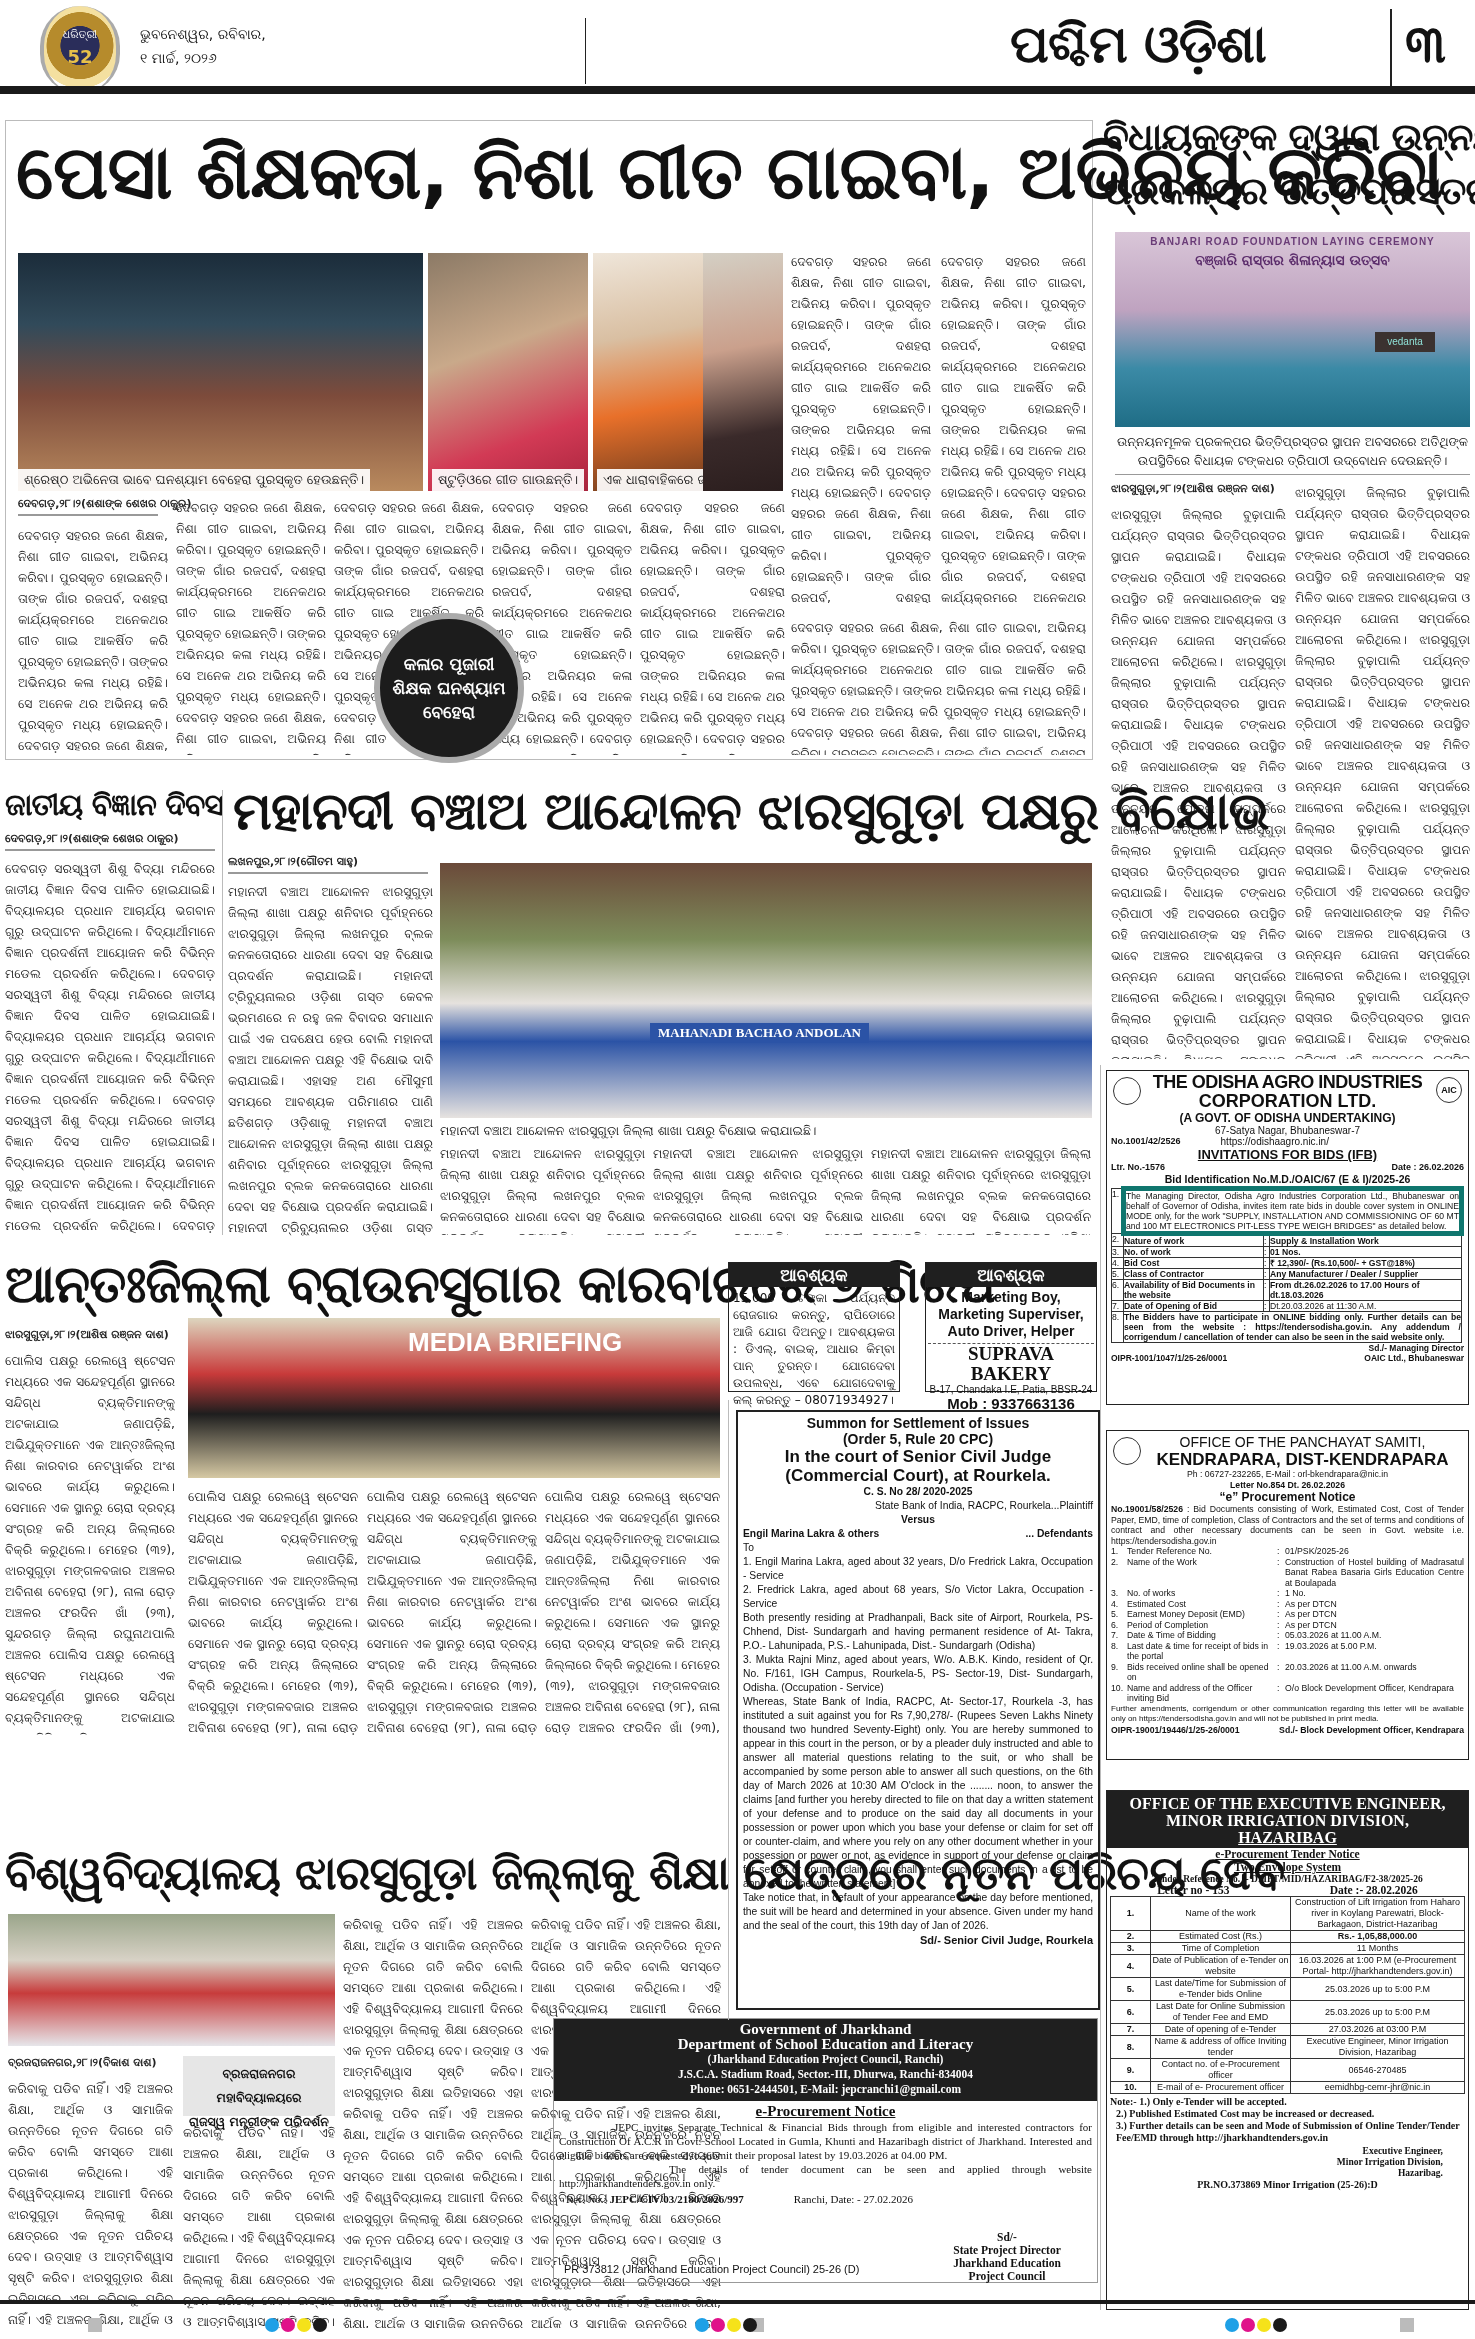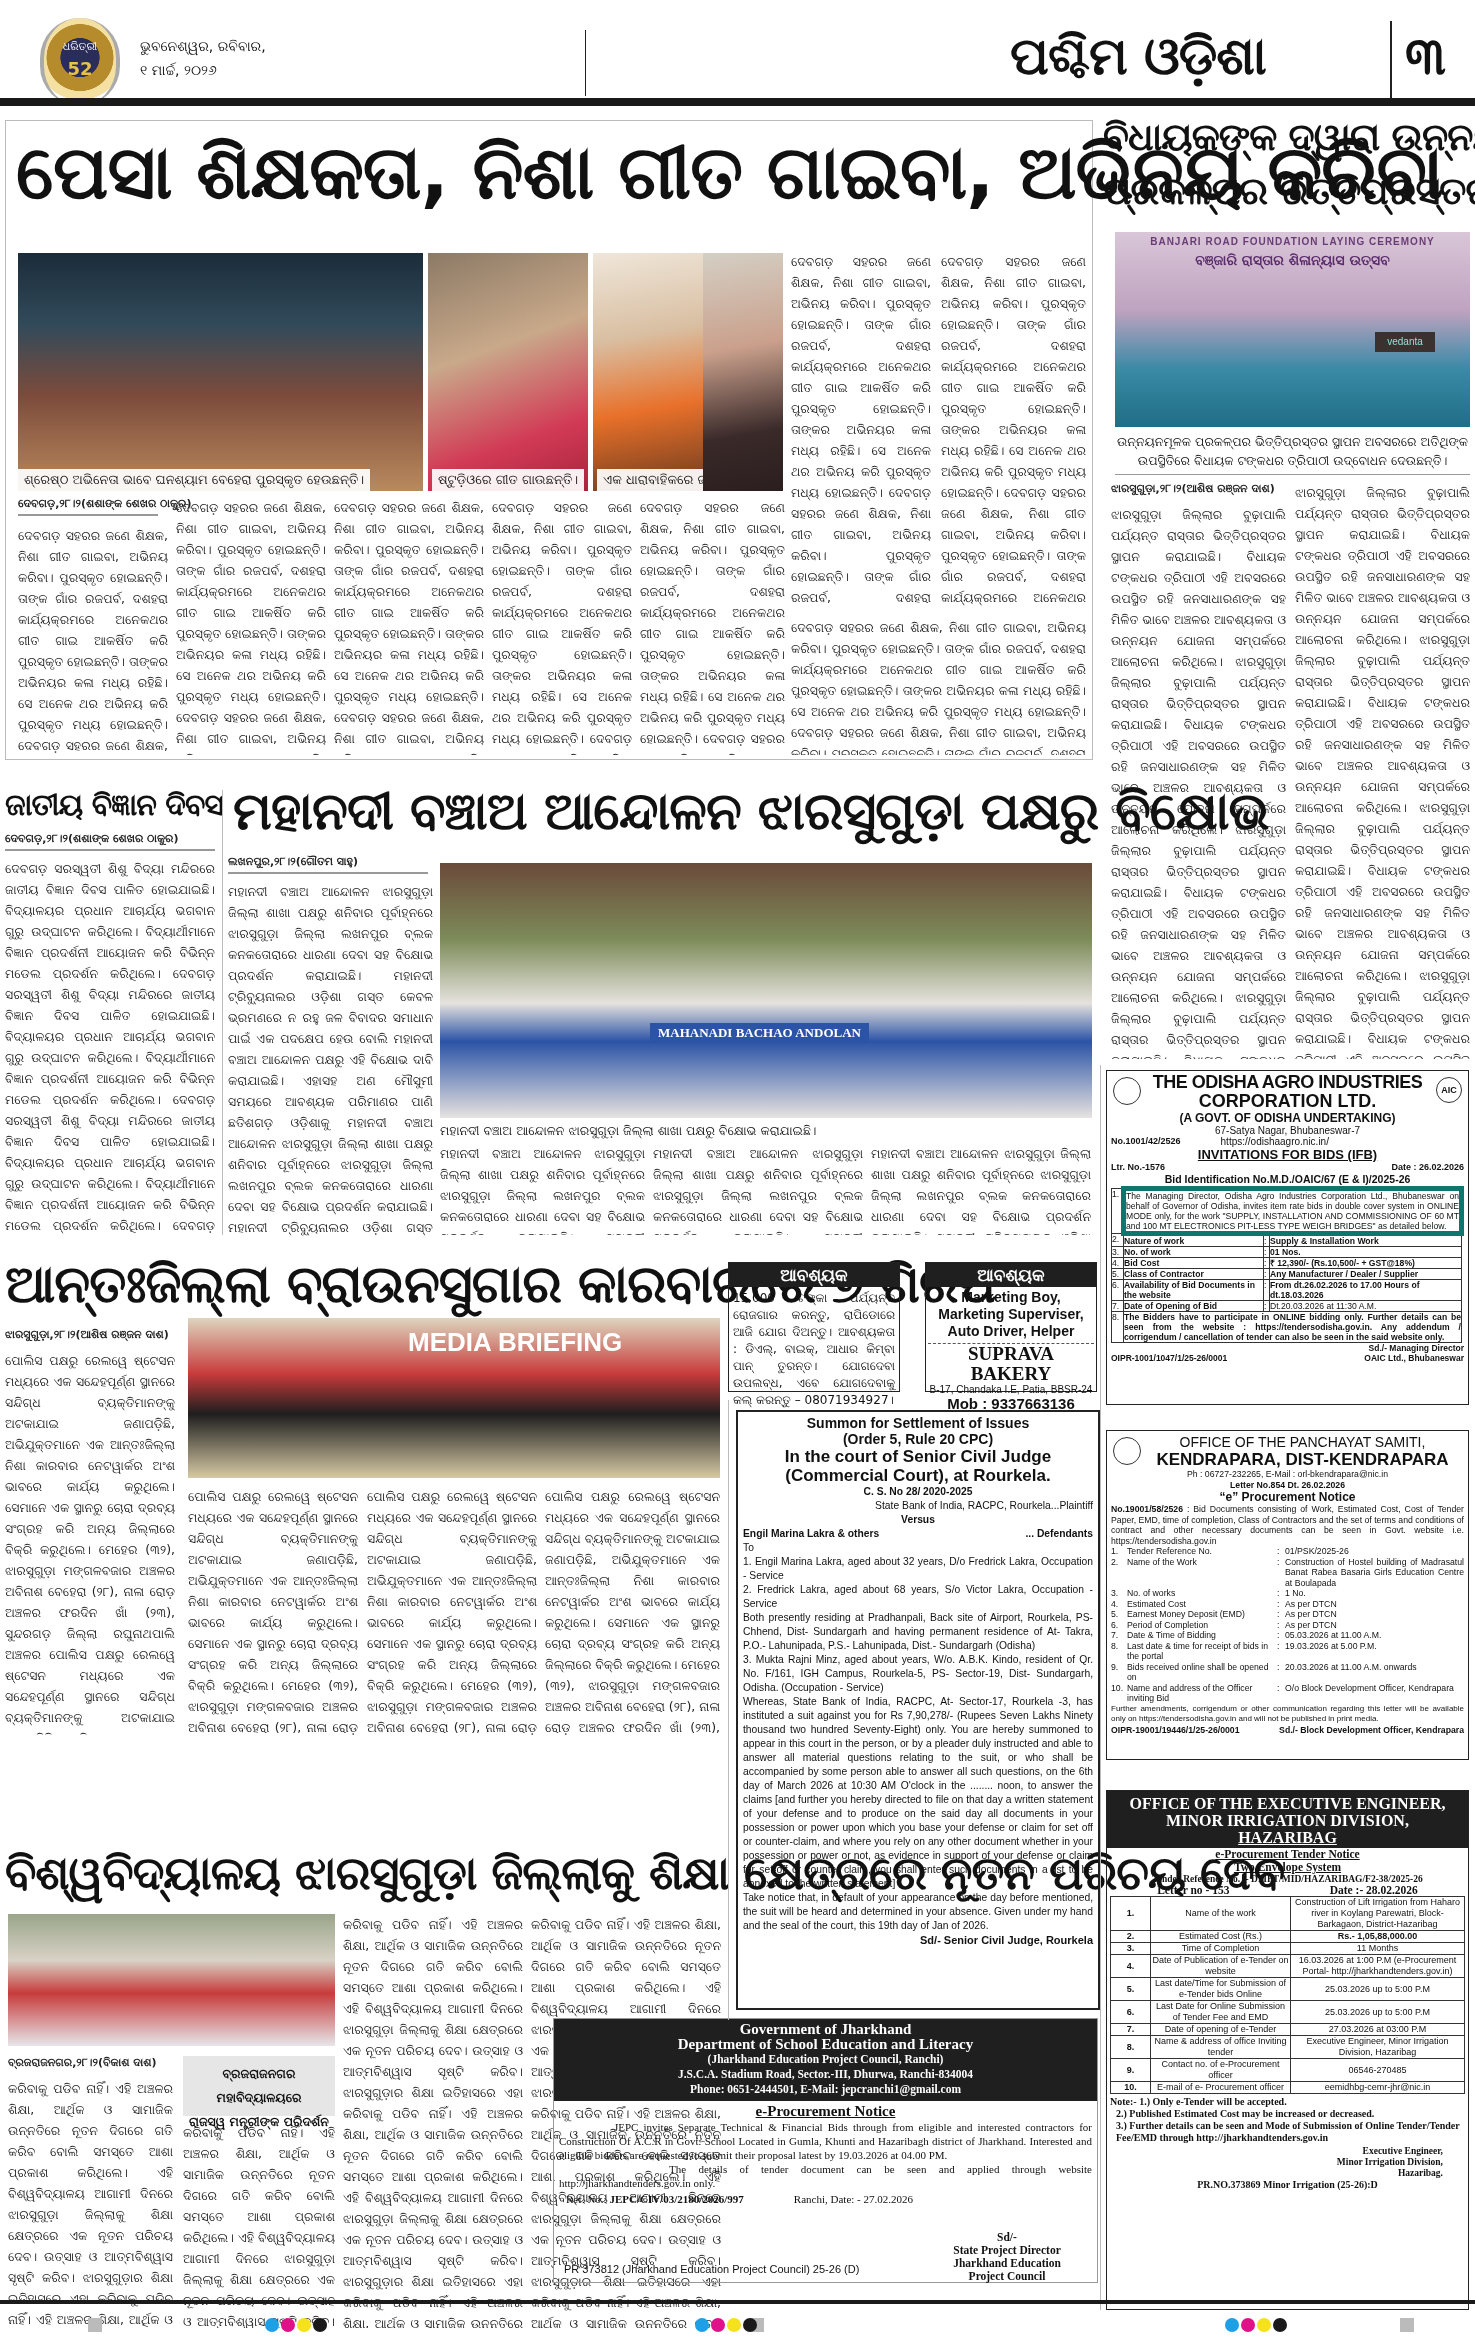--- a/index.html
+++ b/index.html
@@ -2,21 +2,21 @@
 <html><head>
 <meta charset="utf-8">
 <style>
 *{box-sizing:border-box;margin:0;padding:0}
 html,body{width:1475px;height:2339px;background:#fff;overflow:hidden}
 body{position:relative;font-family:"DejaVu Sans",sans-serif;color:#111}
 .abs{position:absolute}
 .lib{font-family:"Liberation Sans",sans-serif}
 .libserif{font-family:"Liberation Serif",serif}
 
-#masthead{left:0;top:16px;width:1322px;height:95px}
+#masthead{left:0;top:4px;width:1322px;height:95px}
 #logo{left:40px;top:2px;width:80px;height:88px;border-radius:40px;background:radial-gradient(circle at 50% 45%,#2a2d5a 0 32%,#b68b2c 33% 55%,#f4e0a0 56% 70%,#fff 71%);border-left:4px solid #aaa;border-right:4px solid #aaa}
 #logo .yrs{position:absolute;left:0;width:100%;top:40px;text-align:center;font-weight:bold;color:#e8c14a;font-size:18px}
 #logo .tag{position:absolute;left:0;width:100%;top:22px;text-align:center;color:#fff;font-size:11px}
 #dateline{left:135px;top:22px;font-size:14px;line-height:24px}
 #date-sep{left:128px;top:14px;width:1px;height:66px;background:#222}
 #section-title{left:1010px;top:10px;font-size:52px;font-weight:bold;letter-spacing:-1px}
 #page-num{left:1405px;top:10px;font-size:52px;font-weight:bold}
 #pn-sep{left:1390px;top:5px;width:2px;height:80px;background:#222}
 #rule{left:0;top:82px;width:1475px;height:8px;background:#1a1a1a}
 
@@ -80,20 +80,25 @@
 
   <div class="abs" style="left:12px;top:376px;width:140px">
     <div class="byline" style="font-size:11px;white-space:nowrap">ଦେବଗଡ଼,୨୮।୨(ଶଶାଙ୍କ ଶେଖର ଠାକୁର)</div>
   </div>
   <div class="abs col" style="left:12px;top:404px;width:150px;height:230px">ଦେବଗଡ଼ ସହରର ଜଣେ ଶିକ୍ଷକ, ନିଶା ଗୀତ ଗାଇବା, ଅଭିନୟ କରିବା। ପୁରସ୍କୃତ ହୋଇଛନ୍ତି। ତାଙ୍କ ଗାଁର ରଜପର୍ବ, ଦଶହରା କାର୍ଯ୍ୟକ୍ରମରେ ଅନେକଥର ଗୀତ ଗାଇ ଆକର୍ଷିତ କରି ପୁରସ୍କୃତ ହୋଇଛନ୍ତି। ତାଙ୍କର ଅଭିନୟର କଳା ମଧ୍ୟ ରହିଛି। ସେ ଅନେକ ଥର ଅଭିନୟ କରି ପୁରସ୍କୃତ ମଧ୍ୟ ହୋଇଛନ୍ତି। ଦେବଗଡ଼ ସହରର ଜଣେ ଶିକ୍ଷକ, ନିଶା ଗୀତ ଗାଇବା, ଅଭିନୟ କରିବା। ପୁରସ୍କୃତ ହୋଇଛନ୍ତି। ତାଙ୍କ ଗାଁର ରଜପର୍ବ, ଦଶହରା କାର୍ଯ୍ୟକ୍ରମରେ ଅନେକଥର ଗୀତ ଗାଇ ଆକର୍ଷିତ କରି ପୁରସ୍କୃତ ହୋଇଛନ୍ତି। ତାଙ୍କର ଅଭିନୟର କଳା ମଧ୍ୟ ରହିଛି। ସେ ଅନେକ ଥର ଅଭିନୟ କରି ପୁରସ୍କୃତ ମଧ୍ୟ ହୋଇଛନ୍ତି। ଦେବଗଡ଼ ସହରର ଜଣେ ଶିକ୍ଷକ, ନିଶା ଗୀତ ଗାଇବା, ଅଭିନୟ କରିବା। ପୁରସ୍କୃତ ହୋଇଛନ୍ତି। ତାଙ୍କ ଗାଁର ରଜପର୍ବ, ଦଶହରା କାର୍ଯ୍ୟକ୍ରମରେ ଅନେକଥର ଗୀତ ଗାଇ ଆକର୍ଷିତ କରି ପୁରସ୍କୃତ ହୋଇଛନ୍ତି। ତାଙ୍କର ଅଭିନୟର କଳା ମଧ୍ୟ ରହିଛି। ସେ ଅନେକ ଥର ଅଭିନୟ କରି ପୁରସ୍କୃତ ମଧ୍ୟ ହୋଇଛନ୍ତି। ଦେବଗଡ଼ ସହରର ଜଣେ ଶିକ୍ଷକ, ନିଶା ଗୀତ ଗାଇବା, ଅଭିନୟ କରିବା। ପୁରସ୍କୃତ ହୋଇଛନ୍ତି। ତାଙ୍କ ଗାଁର ରଜପର୍ବ, ଦଶହରା କାର୍ଯ୍ୟକ୍ରମରେ ଅନେକଥର ଗୀତ ଗାଇ ଆକର୍ଷିତ କରି ପୁରସ୍କୃତ ହୋଇଛନ୍ତି। ତାଙ୍କର ଅଭିନୟର କଳା ମଧ୍ୟ ରହିଛି। ସେ ଅନେକ ଥର ଅଭିନୟ କରି ପୁରସ୍କୃତ ମଧ୍ୟ ହୋଇଛନ୍ତି। </div>
   <div class="abs col" style="left:170px;top:376px;width:150px;height:258px">ଦେବଗଡ଼ ସହରର ଜଣେ ଶିକ୍ଷକ, ନିଶା ଗୀତ ଗାଇବା, ଅଭିନୟ କରିବା। ପୁରସ୍କୃତ ହୋଇଛନ୍ତି। ତାଙ୍କ ଗାଁର ରଜପର୍ବ, ଦଶହରା କାର୍ଯ୍ୟକ୍ରମରେ ଅନେକଥର ଗୀତ ଗାଇ ଆକର୍ଷିତ କରି ପୁରସ୍କୃତ ହୋଇଛନ୍ତି। ତାଙ୍କର ଅଭିନୟର କଳା ମଧ୍ୟ ରହିଛି। ସେ ଅନେକ ଥର ଅଭିନୟ କରି ପୁରସ୍କୃତ ମଧ୍ୟ ହୋଇଛନ୍ତି। ଦେବଗଡ଼ ସହରର ଜଣେ ଶିକ୍ଷକ, ନିଶା ଗୀତ ଗାଇବା, ଅଭିନୟ କରିବା। ପୁରସ୍କୃତ ହୋଇଛନ୍ତି। ତାଙ୍କ ଗାଁର ରଜପର୍ବ, ଦଶହରା କାର୍ଯ୍ୟକ୍ରମରେ ଅନେକଥର ଗୀତ ଗାଇ ଆକର୍ଷିତ କରି ପୁରସ୍କୃତ ହୋଇଛନ୍ତି। ତାଙ୍କର ଅଭିନୟର କଳା ମଧ୍ୟ ରହିଛି। ସେ ଅନେକ ଥର ଅଭିନୟ କରି ପୁରସ୍କୃତ ମଧ୍ୟ ହୋଇଛନ୍ତି। ଦେବଗଡ଼ ସହରର ଜଣେ ଶିକ୍ଷକ, ନିଶା ଗୀତ ଗାଇବା, ଅଭିନୟ କରିବା। ପୁରସ୍କୃତ ହୋଇଛନ୍ତି। ତାଙ୍କ ଗାଁର ରଜପର୍ବ, ଦଶହରା କାର୍ଯ୍ୟକ୍ରମରେ ଅନେକଥର ଗୀତ ଗାଇ ଆକର୍ଷିତ କରି ପୁରସ୍କୃତ ହୋଇଛନ୍ତି। ତାଙ୍କର ଅଭିନୟର କଳା ମଧ୍ୟ ରହିଛି। ସେ ଅନେକ ଥର ଅଭିନୟ କରି ପୁରସ୍କୃତ ମଧ୍ୟ ହୋଇଛନ୍ତି। ଦେବଗଡ଼ ସହରର ଜଣେ ଶିକ୍ଷକ, ନିଶା ଗୀତ ଗାଇବା, ଅଭିନୟ କରିବା। ପୁରସ୍କୃତ ହୋଇଛନ୍ତି। ତାଙ୍କ ଗାଁର ରଜପର୍ବ, ଦଶହରା କାର୍ଯ୍ୟକ୍ରମରେ ଅନେକଥର ଗୀତ ଗାଇ ଆକର୍ଷିତ କରି ପୁରସ୍କୃତ ହୋଇଛନ୍ତି। ତାଙ୍କର ଅଭିନୟର କଳା ମଧ୍ୟ ରହିଛି। ସେ ଅନେକ ଥର ଅଭିନୟ କରି ପୁରସ୍କୃତ ମଧ୍ୟ ହୋଇଛନ୍ତି। </div>
   <div class="abs col" style="left:328px;top:376px;width:150px;height:258px">ଦେବଗଡ଼ ସହରର ଜଣେ ଶିକ୍ଷକ, ନିଶା ଗୀତ ଗାଇବା, ଅଭିନୟ କରିବା। ପୁରସ୍କୃତ ହୋଇଛନ୍ତି। ତାଙ୍କ ଗାଁର ରଜପର୍ବ, ଦଶହରା କାର୍ଯ୍ୟକ୍ରମରେ ଅନେକଥର ଗୀତ ଗାଇ ଆକର୍ଷିତ କରି ପୁରସ୍କୃତ ହୋଇଛନ୍ତି। ତାଙ୍କର ଅଭିନୟର କଳା ମଧ୍ୟ ରହିଛି। ସେ ଅନେକ ଥର ଅଭିନୟ କରି ପୁରସ୍କୃତ ମଧ୍ୟ ହୋଇଛନ୍ତି। ଦେବଗଡ଼ ସହରର ଜଣେ ଶିକ୍ଷକ, ନିଶା ଗୀତ ଗାଇବା, ଅଭିନୟ କରିବା। ପୁରସ୍କୃତ ହୋଇଛନ୍ତି। ତାଙ୍କ ଗାଁର ରଜପର୍ବ, ଦଶହରା କାର୍ଯ୍ୟକ୍ରମରେ ଅନେକଥର ଗୀତ ଗାଇ ଆକର୍ଷିତ କରି ପୁରସ୍କୃତ ହୋଇଛନ୍ତି। ତାଙ୍କର ଅଭିନୟର କଳା ମଧ୍ୟ ରହିଛି। ସେ ଅନେକ ଥର ଅଭିନୟ କରି ପୁରସ୍କୃତ ମଧ୍ୟ ହୋଇଛନ୍ତି। ଦେବଗଡ଼ ସହରର ଜଣେ ଶିକ୍ଷକ, ନିଶା ଗୀତ ଗାଇବା, ଅଭିନୟ କରିବା। ପୁରସ୍କୃତ ହୋଇଛନ୍ତି। ତାଙ୍କ ଗାଁର ରଜପର୍ବ, ଦଶହରା କାର୍ଯ୍ୟକ୍ରମରେ ଅନେକଥର ଗୀତ ଗାଇ ଆକର୍ଷିତ କରି ପୁରସ୍କୃତ ହୋଇଛନ୍ତି। ତାଙ୍କର ଅଭିନୟର କଳା ମଧ୍ୟ ରହିଛି। ସେ ଅନେକ ଥର ଅଭିନୟ କରି ପୁରସ୍କୃତ ମଧ୍ୟ ହୋଇଛନ୍ତି। ଦେବଗଡ଼ ସହରର ଜଣେ ଶିକ୍ଷକ, ନିଶା ଗୀତ ଗାଇବା, ଅଭିନୟ କରିବା। ପୁରସ୍କୃତ ହୋଇଛନ୍ତି। ତାଙ୍କ ଗାଁର ରଜପର୍ବ, ଦଶହରା କାର୍ଯ୍ୟକ୍ରମରେ ଅନେକଥର ଗୀତ ଗାଇ ଆକର୍ଷିତ କରି ପୁରସ୍କୃତ ହୋଇଛନ୍ତି। ତାଙ୍କର ଅଭିନୟର କଳା ମଧ୍ୟ ରହିଛି। ସେ ଅନେକ ଥର ଅଭିନୟ କରି ପୁରସ୍କୃତ ମଧ୍ୟ ହୋଇଛନ୍ତି। </div>
   <div class="abs col" style="left:486px;top:376px;width:140px;height:258px">ଦେବଗଡ଼ ସହରର ଜଣେ ଶିକ୍ଷକ, ନିଶା ଗୀତ ଗାଇବା, ଅଭିନୟ କରିବା। ପୁରସ୍କୃତ ହୋଇଛନ୍ତି। ତାଙ୍କ ଗାଁର ରଜପର୍ବ, ଦଶହରା କାର୍ଯ୍ୟକ୍ରମରେ ଅନେକଥର ଗୀତ ଗାଇ ଆକର୍ଷିତ କରି ପୁରସ୍କୃତ ହୋଇଛନ୍ତି। ତାଙ୍କର ଅଭିନୟର କଳା ମଧ୍ୟ ରହିଛି। ସେ ଅନେକ ଥର ଅଭିନୟ କରି ପୁରସ୍କୃତ ମଧ୍ୟ ହୋଇଛନ୍ତି। ଦେବଗଡ଼ ସହରର ଜଣେ ଶିକ୍ଷକ, ନିଶା ଗୀତ ଗାଇବା, ଅଭିନୟ କରିବା। ପୁରସ୍କୃତ ହୋଇଛନ୍ତି। ତାଙ୍କ ଗାଁର ରଜପର୍ବ, ଦଶହରା କାର୍ଯ୍ୟକ୍ରମରେ ଅନେକଥର ଗୀତ ଗାଇ ଆକର୍ଷିତ କରି ପୁରସ୍କୃତ ହୋଇଛନ୍ତି। ତାଙ୍କର ଅଭିନୟର କଳା ମଧ୍ୟ ରହିଛି। ସେ ଅନେକ ଥର ଅଭିନୟ କରି ପୁରସ୍କୃତ ମଧ୍ୟ ହୋଇଛନ୍ତି। ଦେବଗଡ଼ ସହରର ଜଣେ ଶିକ୍ଷକ, ନିଶା ଗୀତ ଗାଇବା, ଅଭିନୟ କରିବା। ପୁରସ୍କୃତ ହୋଇଛନ୍ତି। ତାଙ୍କ ଗାଁର ରଜପର୍ବ, ଦଶହରା କାର୍ଯ୍ୟକ୍ରମରେ ଅନେକଥର ଗୀତ ଗାଇ ଆକର୍ଷିତ କରି ପୁରସ୍କୃତ ହୋଇଛନ୍ତି। ତାଙ୍କର ଅଭିନୟର କଳା ମଧ୍ୟ ରହିଛି। ସେ ଅନେକ ଥର ଅଭିନୟ କରି ପୁରସ୍କୃତ ମଧ୍ୟ ହୋଇଛନ୍ତି। ଦେବଗଡ଼ ସହରର ଜଣେ ଶିକ୍ଷକ, ନିଶା ଗୀତ ଗାଇବା, ଅଭିନୟ କରିବା। ପୁରସ୍କୃତ ହୋଇଛନ୍ତି। ତାଙ୍କ ଗାଁର ରଜପର୍ବ, ଦଶହରା କାର୍ଯ୍ୟକ୍ରମରେ ଅନେକଥର ଗୀତ ଗାଇ ଆକର୍ଷିତ କରି ପୁରସ୍କୃତ ହୋଇଛନ୍ତି। ତାଙ୍କର ଅଭିନୟର କଳା ମଧ୍ୟ ରହିଛି। ସେ ଅନେକ ଥର ଅଭିନୟ କରି ପୁରସ୍କୃତ ମଧ୍ୟ ହୋଇଛନ୍ତି। </div>
   <div class="abs col" style="left:634px;top:376px;width:145px;height:258px">ଦେବଗଡ଼ ସହରର ଜଣେ ଶିକ୍ଷକ, ନିଶା ଗୀତ ଗାଇବା, ଅଭିନୟ କରିବା। ପୁରସ୍କୃତ ହୋଇଛନ୍ତି। ତାଙ୍କ ଗାଁର ରଜପର୍ବ, ଦଶହରା କାର୍ଯ୍ୟକ୍ରମରେ ଅନେକଥର ଗୀତ ଗାଇ ଆକର୍ଷିତ କରି ପୁରସ୍କୃତ ହୋଇଛନ୍ତି। ତାଙ୍କର ଅଭିନୟର କଳା ମଧ୍ୟ ରହିଛି। ସେ ଅନେକ ଥର ଅଭିନୟ କରି ପୁରସ୍କୃତ ମଧ୍ୟ ହୋଇଛନ୍ତି। ଦେବଗଡ଼ ସହରର ଜଣେ ଶିକ୍ଷକ, ନିଶା ଗୀତ ଗାଇବା, ଅଭିନୟ କରିବା। ପୁରସ୍କୃତ ହୋଇଛନ୍ତି। ତାଙ୍କ ଗାଁର ରଜପର୍ବ, ଦଶହରା କାର୍ଯ୍ୟକ୍ରମରେ ଅନେକଥର ଗୀତ ଗାଇ ଆକର୍ଷିତ କରି ପୁରସ୍କୃତ ହୋଇଛନ୍ତି। ତାଙ୍କର ଅଭିନୟର କଳା ମଧ୍ୟ ରହିଛି। ସେ ଅନେକ ଥର ଅଭିନୟ କରି ପୁରସ୍କୃତ ମଧ୍ୟ ହୋଇଛନ୍ତି। ଦେବଗଡ଼ ସହରର ଜଣେ ଶିକ୍ଷକ, ନିଶା ଗୀତ ଗାଇବା, ଅଭିନୟ କରିବା। ପୁରସ୍କୃତ ହୋଇଛନ୍ତି। ତାଙ୍କ ଗାଁର ରଜପର୍ବ, ଦଶହରା କାର୍ଯ୍ୟକ୍ରମରେ ଅନେକଥର ଗୀତ ଗାଇ ଆକର୍ଷିତ କରି ପୁରସ୍କୃତ ହୋଇଛନ୍ତି। ତାଙ୍କର ଅଭିନୟର କଳା ମଧ୍ୟ ରହିଛି। ସେ ଅନେକ ଥର ଅଭିନୟ କରି ପୁରସ୍କୃତ ମଧ୍ୟ ହୋଇଛନ୍ତି। ଦେବଗଡ଼ ସହରର ଜଣେ ଶିକ୍ଷକ, ନିଶା ଗୀତ ଗାଇବା, ଅଭିନୟ କରିବା। ପୁରସ୍କୃତ ହୋଇଛନ୍ତି। ତାଙ୍କ ଗାଁର ରଜପର୍ବ, ଦଶହରା କାର୍ଯ୍ୟକ୍ରମରେ ଅନେକଥର ଗୀତ ଗାଇ ଆକର୍ଷିତ କରି ପୁରସ୍କୃତ ହୋଇଛନ୍ତି। ତାଙ୍କର ଅଭିନୟର କଳା ମଧ୍ୟ ରହିଛି। ସେ ଅନେକ ଥର ଅଭିନୟ କରି ପୁରସ୍କୃତ ମଧ୍ୟ ହୋଇଛନ୍ତି। </div>
   <div class="abs col" style="left:785px;top:496px;width:295px;height:138px">ଦେବଗଡ଼ ସହରର ଜଣେ ଶିକ୍ଷକ, ନିଶା ଗୀତ ଗାଇବା, ଅଭିନୟ କରିବା। ପୁରସ୍କୃତ ହୋଇଛନ୍ତି। ତାଙ୍କ ଗାଁର ରଜପର୍ବ, ଦଶହରା କାର୍ଯ୍ୟକ୍ରମରେ ଅନେକଥର ଗୀତ ଗାଇ ଆକର୍ଷିତ କରି ପୁରସ୍କୃତ ହୋଇଛନ୍ତି। ତାଙ୍କର ଅଭିନୟର କଳା ମଧ୍ୟ ରହିଛି। ସେ ଅନେକ ଥର ଅଭିନୟ କରି ପୁରସ୍କୃତ ମଧ୍ୟ ହୋଇଛନ୍ତି। ଦେବଗଡ଼ ସହରର ଜଣେ ଶିକ୍ଷକ, ନିଶା ଗୀତ ଗାଇବା, ଅଭିନୟ କରିବା। ପୁରସ୍କୃତ ହୋଇଛନ୍ତି। ତାଙ୍କ ଗାଁର ରଜପର୍ବ, ଦଶହରା କାର୍ଯ୍ୟକ୍ରମରେ ଅନେକଥର ଗୀତ ଗାଇ ଆକର୍ଷିତ କରି ପୁରସ୍କୃତ ହୋଇଛନ୍ତି। ତାଙ୍କର ଅଭିନୟର କଳା ମଧ୍ୟ ରହିଛି। ସେ ଅନେକ ଥର ଅଭିନୟ କରି ପୁରସ୍କୃତ ମଧ୍ୟ ହୋଇଛନ୍ତି। ଦେବଗଡ଼ ସହରର ଜଣେ ଶିକ୍ଷକ, ନିଶା ଗୀତ ଗାଇବା, ଅଭିନୟ କରିବା। ପୁରସ୍କୃତ ହୋଇଛନ୍ତି। ତାଙ୍କ ଗାଁର ରଜପର୍ବ, ଦଶହରା କାର୍ଯ୍ୟକ୍ରମରେ ଅନେକଥର ଗୀତ ଗାଇ ଆକର୍ଷିତ କରି ପୁରସ୍କୃତ ହୋଇଛନ୍ତି। ତାଙ୍କର ଅଭିନୟର କଳା ମଧ୍ୟ ରହିଛି। ସେ ଅନେକ ଥର ଅଭିନୟ କରି ପୁରସ୍କୃତ ମଧ୍ୟ ହୋଇଛନ୍ତି। ଦେବଗଡ଼ ସହରର ଜଣେ ଶିକ୍ଷକ, ନିଶା ଗୀତ ଗାଇବା, ଅଭିନୟ କରିବା। ପୁରସ୍କୃତ ହୋଇଛନ୍ତି। ତାଙ୍କ ଗାଁର ରଜପର୍ବ, ଦଶହରା କାର୍ଯ୍ୟକ୍ରମରେ ଅନେକଥର ଗୀତ ଗାଇ ଆକର୍ଷିତ କରି ପୁରସ୍କୃତ ହୋଇଛନ୍ତି। ତାଙ୍କର ଅଭିନୟର କଳା ମଧ୍ୟ ରହିଛି। ସେ ଅନେକ ଥର ଅଭିନୟ କରି ପୁରସ୍କୃତ ମଧ୍ୟ ହୋଇଛନ୍ତି। </div>
+  <div class="abs callout" style="left:368px;top:492px;width:150px;height:150px;font-size:17px;line-height:24px">
+    <div>କଳାର ପୂଜାରୀ</div>
+    <div>ଶିକ୍ଷକ ଘନଶ୍ୟାମ</div>
+    <div>ବେହେରା</div>
+  </div>
 </div>
 
 <div class="abs" style="left:1103px;top:110px;width:372px;height:950px">
   <div class="abs hl" style="left:0;top:8px;font-size:38px;">ବିଧାୟକଙ୍କ ଦ୍ୱାରା ଉନ୍ନୟନ</div>
   <div class="abs hl" style="left:0;top:62px;font-size:38px;">ପ୍ରକଳ୍ପର ଭିତ୍ତିପ୍ରସ୍ତର ସ୍ଥାପନ</div>
   <div class="abs photo ph-ceremony" style="left:12px;top:122px;width:355px;height:195px">
     <div class="abs lib" style="left:0;top:4px;width:100%;text-align:center;font-size:10px;font-weight:bold;color:#6a3c77;letter-spacing:1px">BANJARI ROAD FOUNDATION LAYING CEREMONY</div>
     <div class="abs" style="left:0;top:20px;width:100%;text-align:center;font-size:14px;font-weight:bold;color:#5b2c6b">ବଞ୍ଜାରି ରାସ୍ତାର ଶିଳାନ୍ୟାସ ଉତ୍ସବ</div>
     <div class="abs lib" style="left:260px;top:100px;width:60px;height:20px;background:#3b3230;color:#8fe0d6;font-size:10px;text-align:center;line-height:20px">vedanta</div>
   </div>

